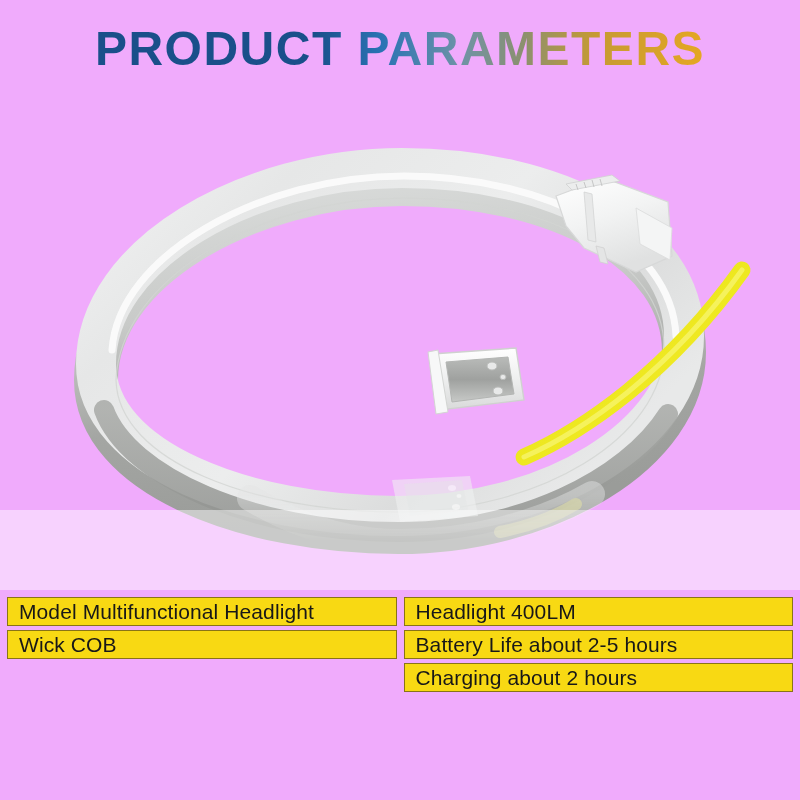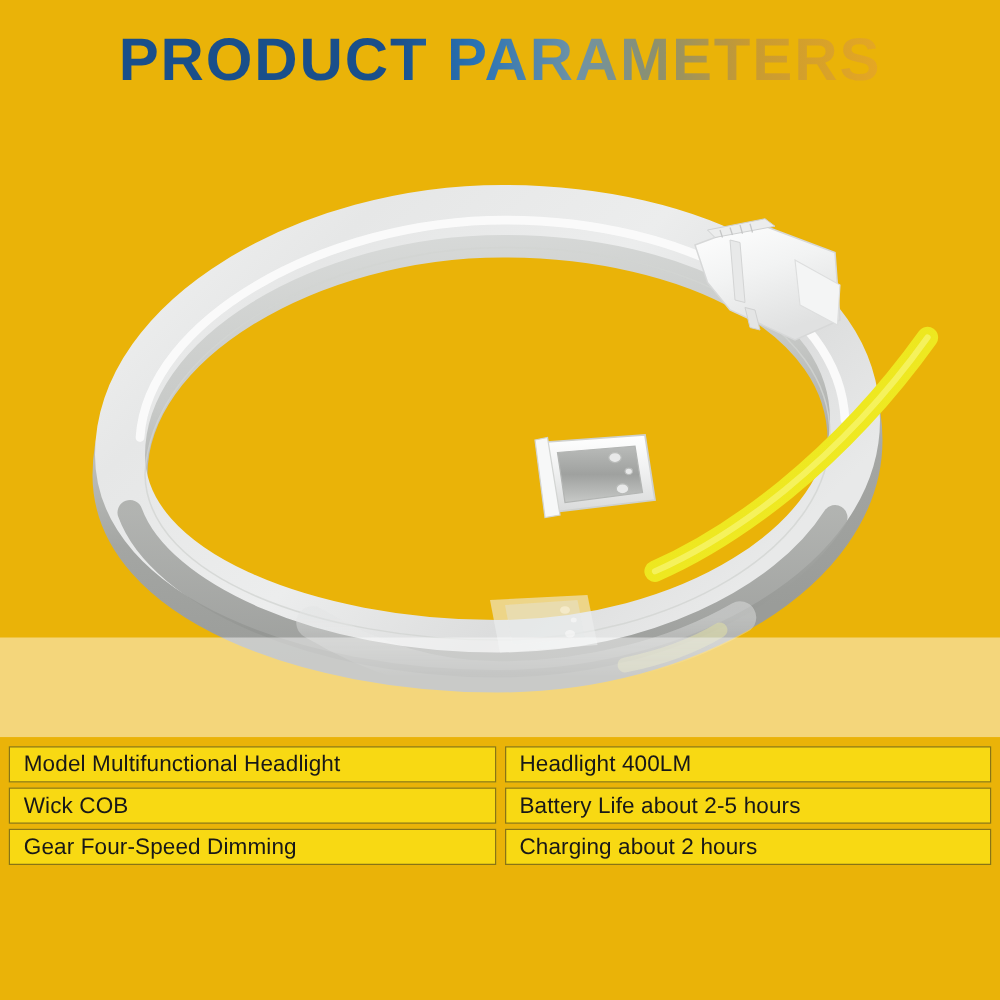--- a/index.html
+++ b/index.html
@@ -13,21 +13,21 @@
     height: 800px;
     overflow: hidden;
     font-family: "Liberation Sans", sans-serif;
     position: relative;
   }
 
   #page {
     position: relative;
     width: 800px;
     height: 800px;
-    background: #eab308;
+    background: #f0abfc;
   }
 
   
   .title-wrap {
     position: absolute;
     left: 0;
     top: 24px;
     width: 800px;
     text-align: center;
   }
@@ -87,21 +87,21 @@
   .spec-row {
     box-sizing: border-box;
     height: 29px;
     background: #f8d913;
     border: 1px solid #897416;
     display: flex;
     align-items: center;
     padding-left: 11px;
     color: #181818;
     font-family: "Liberation Sans", sans-serif;
-    font-size: 18px;
+    font-size: 21px;
     font-weight: normal;
     letter-spacing: 0.1px;
     white-space: nowrap;
     overflow: hidden;
   }
 </style>
 </head>
 <body>
 
 <div id="page">
@@ -246,23 +246,20 @@
 
   <div class="specs">
 
     <div class="spec-col">
       <div class="spec-row">
         <span>Model Multifunctional Headlight</span>
       </div>
       <div class="spec-row">
         <span>Wick COB</span>
       </div>
-      <div class="spec-row">
-        <span>Gear Four-Speed Dimming</span>
-      </div>
     </div>
 
     <div class="spec-col">
       <div class="spec-row">
         <span>Headlight 400LM</span>
       </div>
       <div class="spec-row">
         <span>Battery Life about 2-5 hours</span>
       </div>
       <div class="spec-row">

